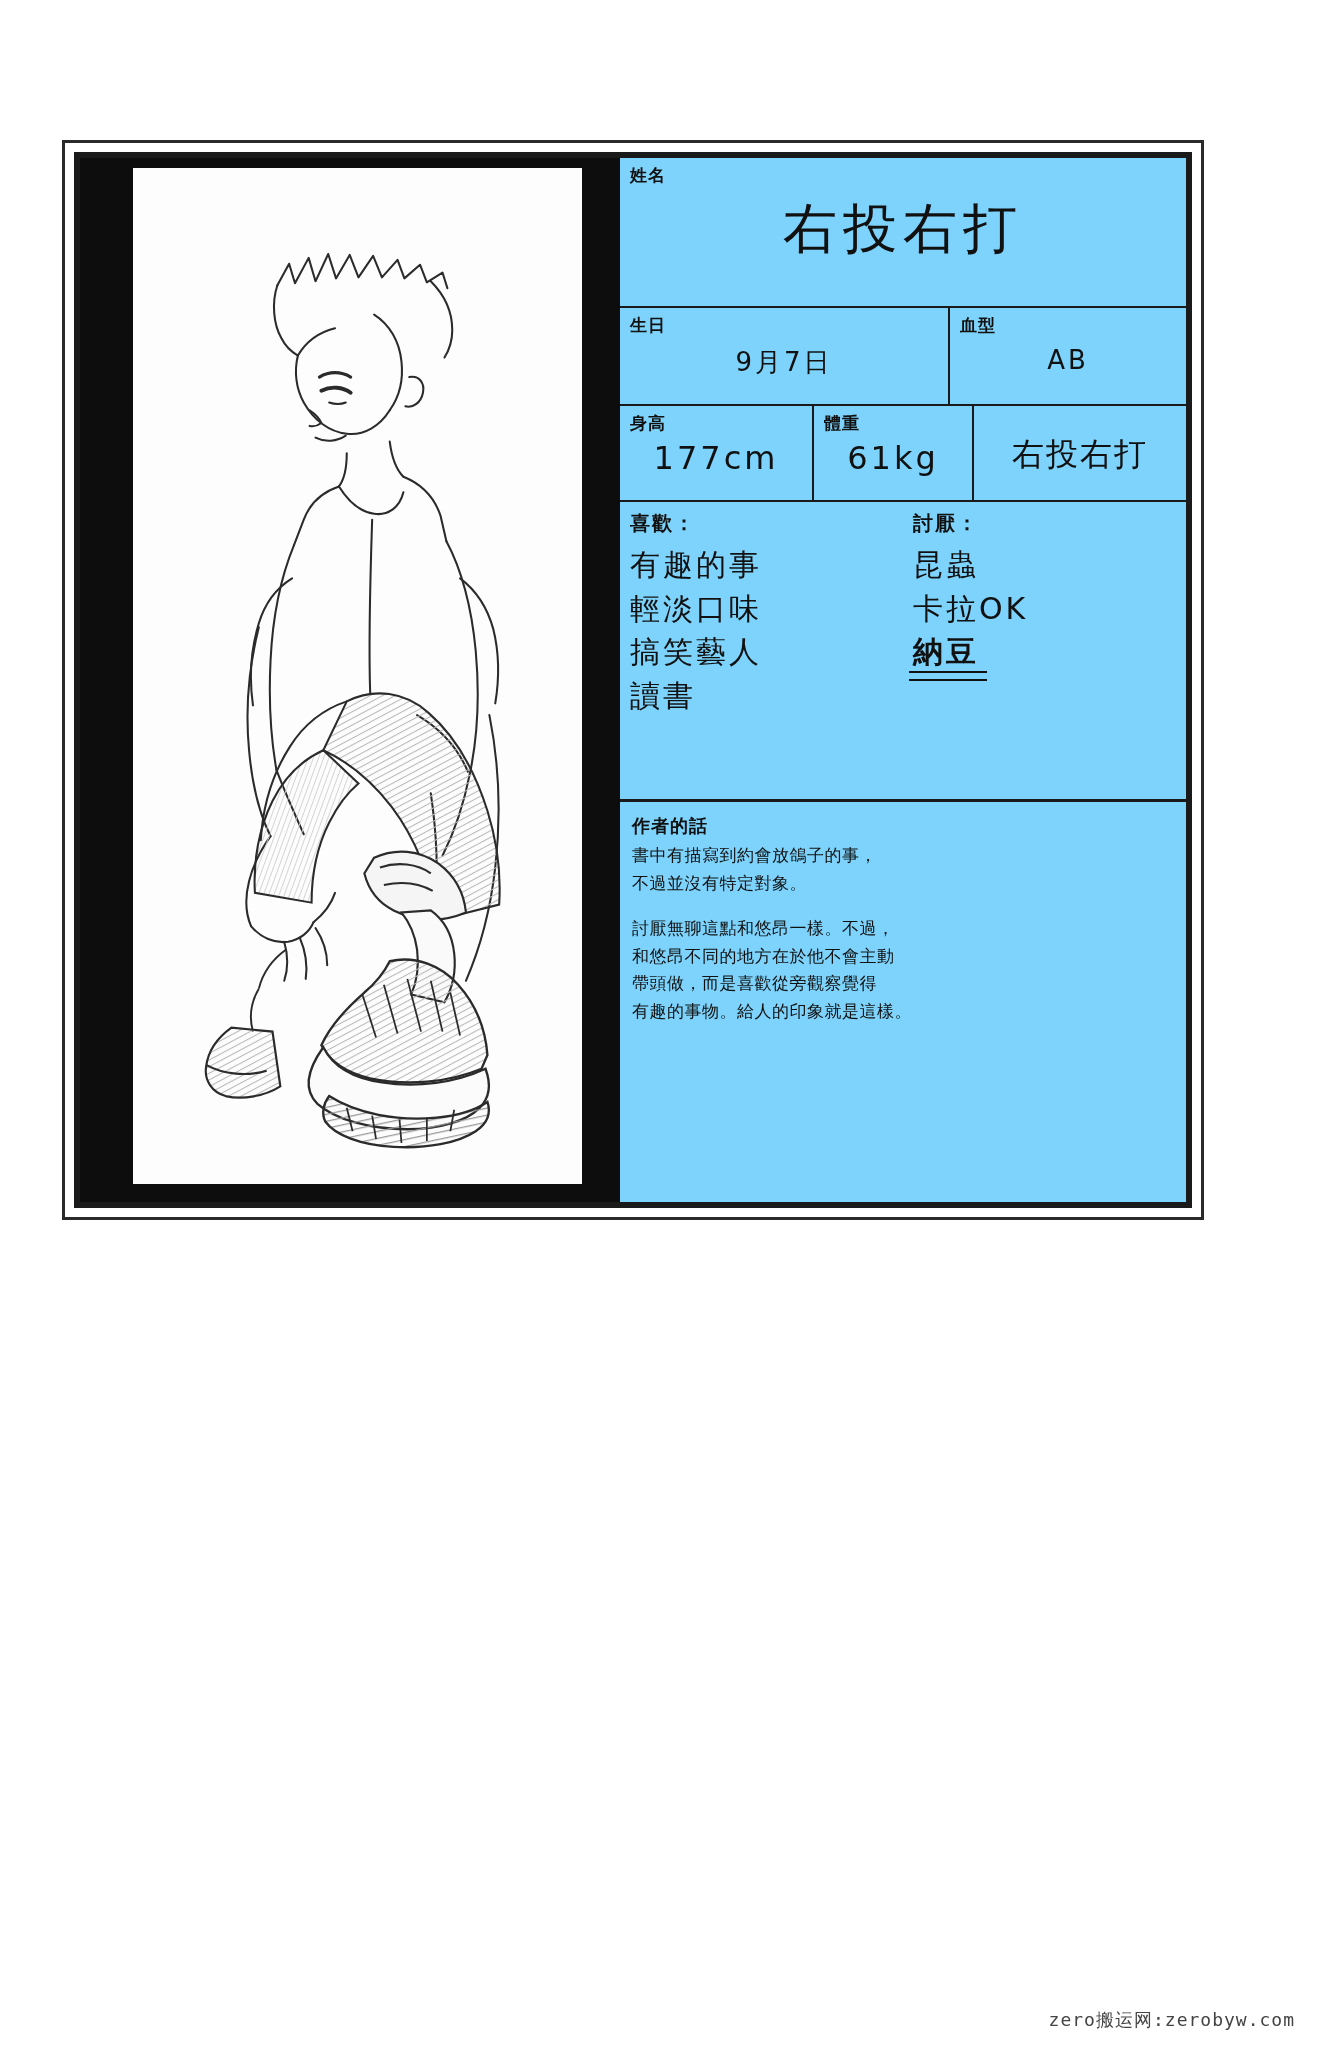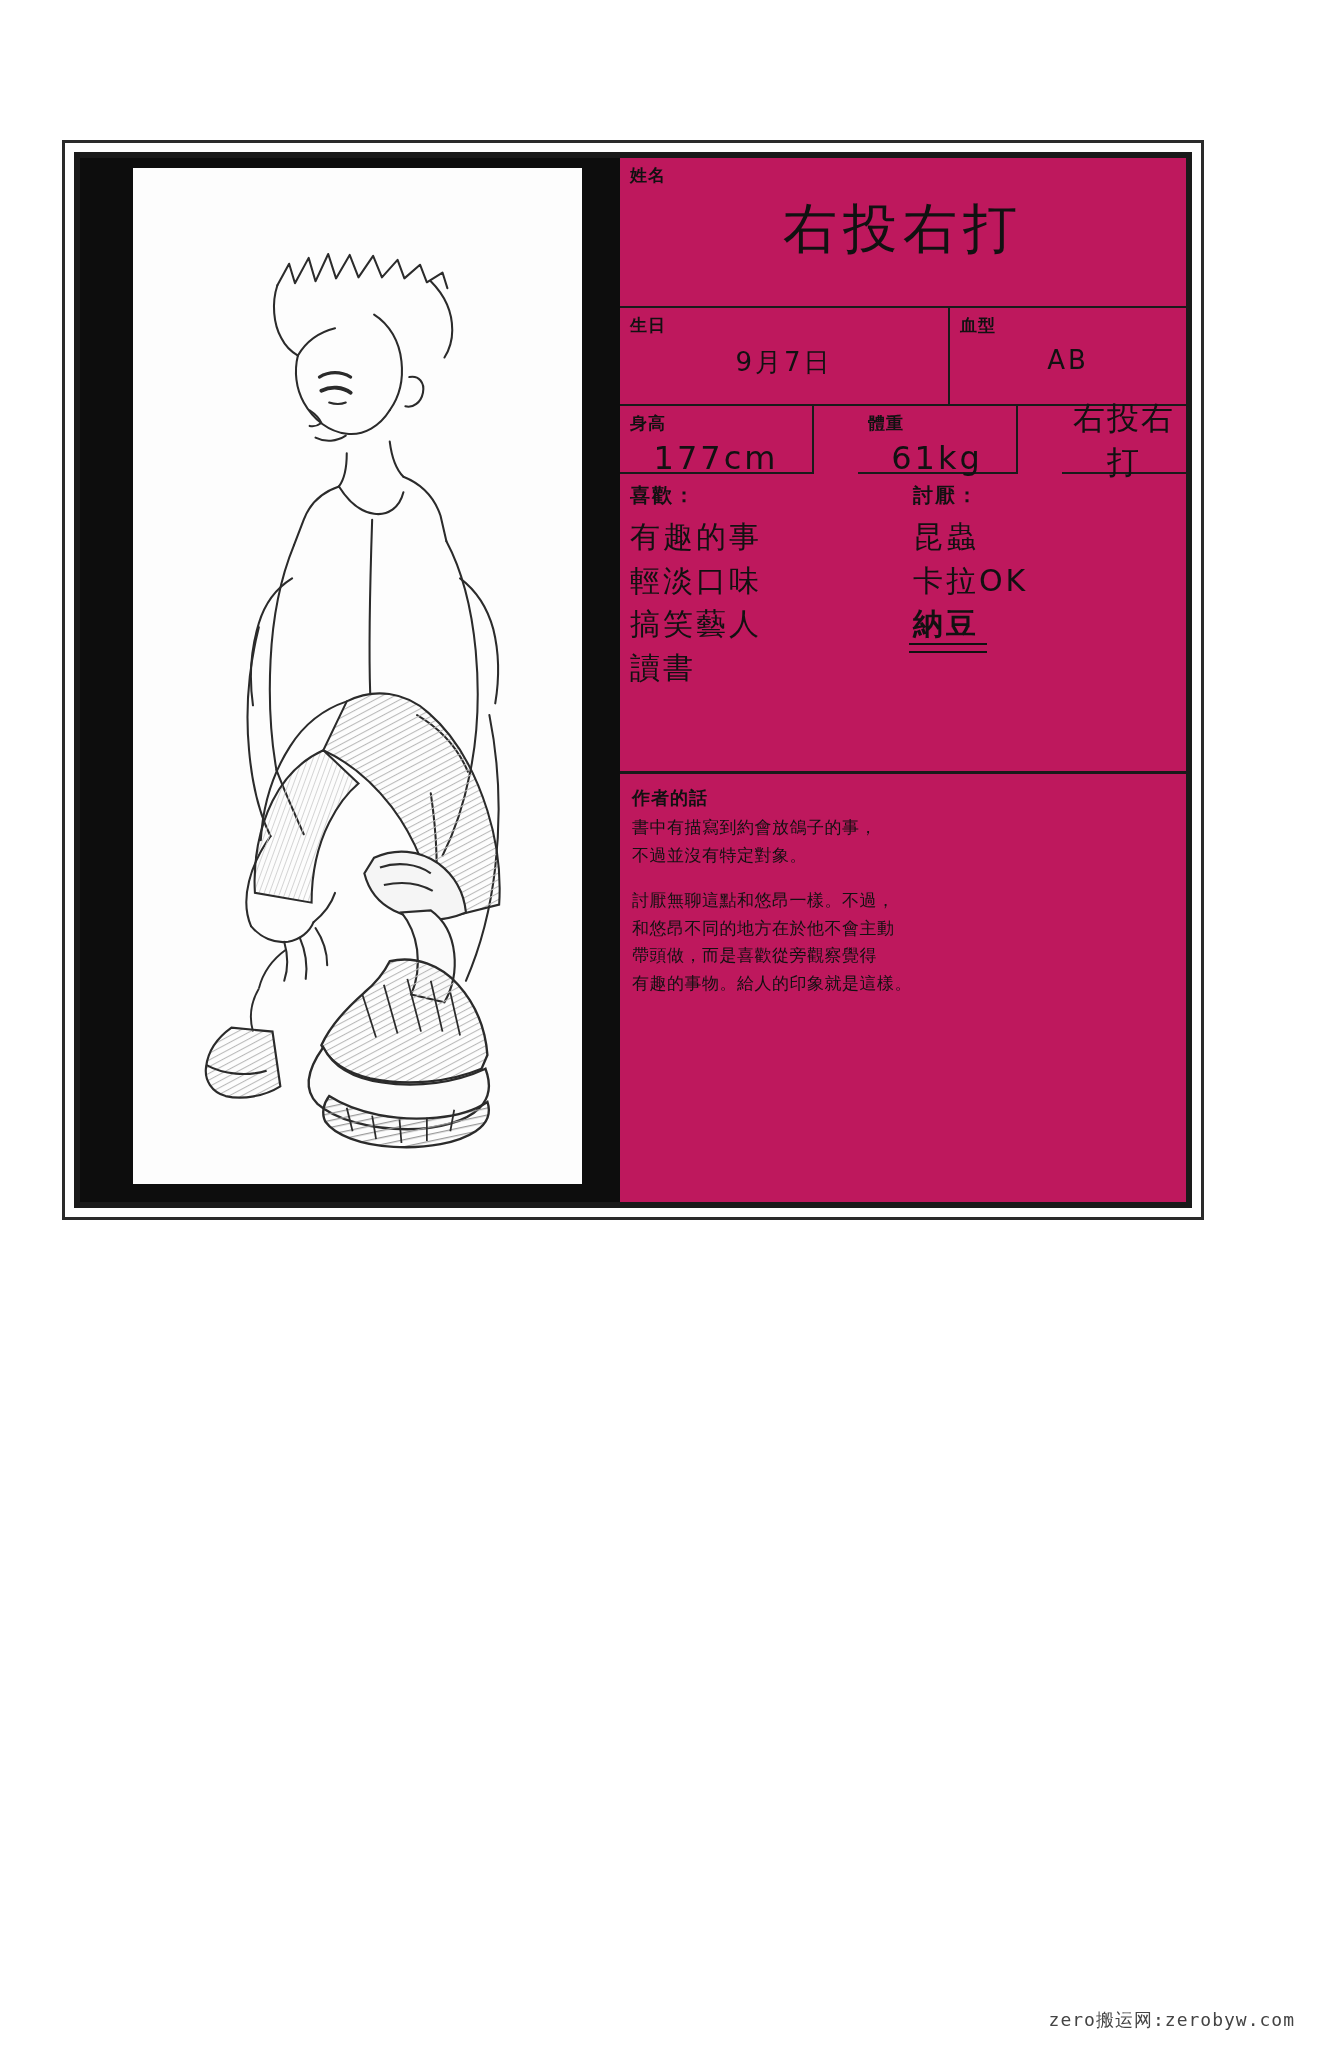--- a/index.html
+++ b/index.html
@@ -60,21 +60,21 @@
     position: absolute;
     inset: 0;
   }
   .fig svg { display:block; width:100%; height:100%; }
 
   
   .data-panel {
     flex: 1 1 auto;
     display: flex;
     flex-direction: column;
-    background: #be185d;
+    background: #7dd3fc;
     position: relative;
   }
 
   .cell {
     position: relative;
     box-sizing: border-box;
     border-bottom: 2px solid #1a1a1a;
   }
   .lbl {
     font-family: "DejaVu Sans", sans-serif;
@@ -119,22 +119,21 @@
     font-size: 26px;
     letter-spacing: 3px;
     text-align: center;
     margin-top: 8px;
     color: #111;
   }
 
   
   .row-hw {
     display: flex;
-    height: 68px;
-    gap: 44px;
+    height: 96px;
   }
   .row-hw .c-h {
     flex: 0 0 194px;
     border-right: 2px solid #1a1a1a;
     border-bottom: 2px solid #1a1a1a;
     box-sizing: border-box;
   }
   .row-hw .c-w {
     flex: 0 0 160px;
     border-right: 2px solid #1a1a1a;

